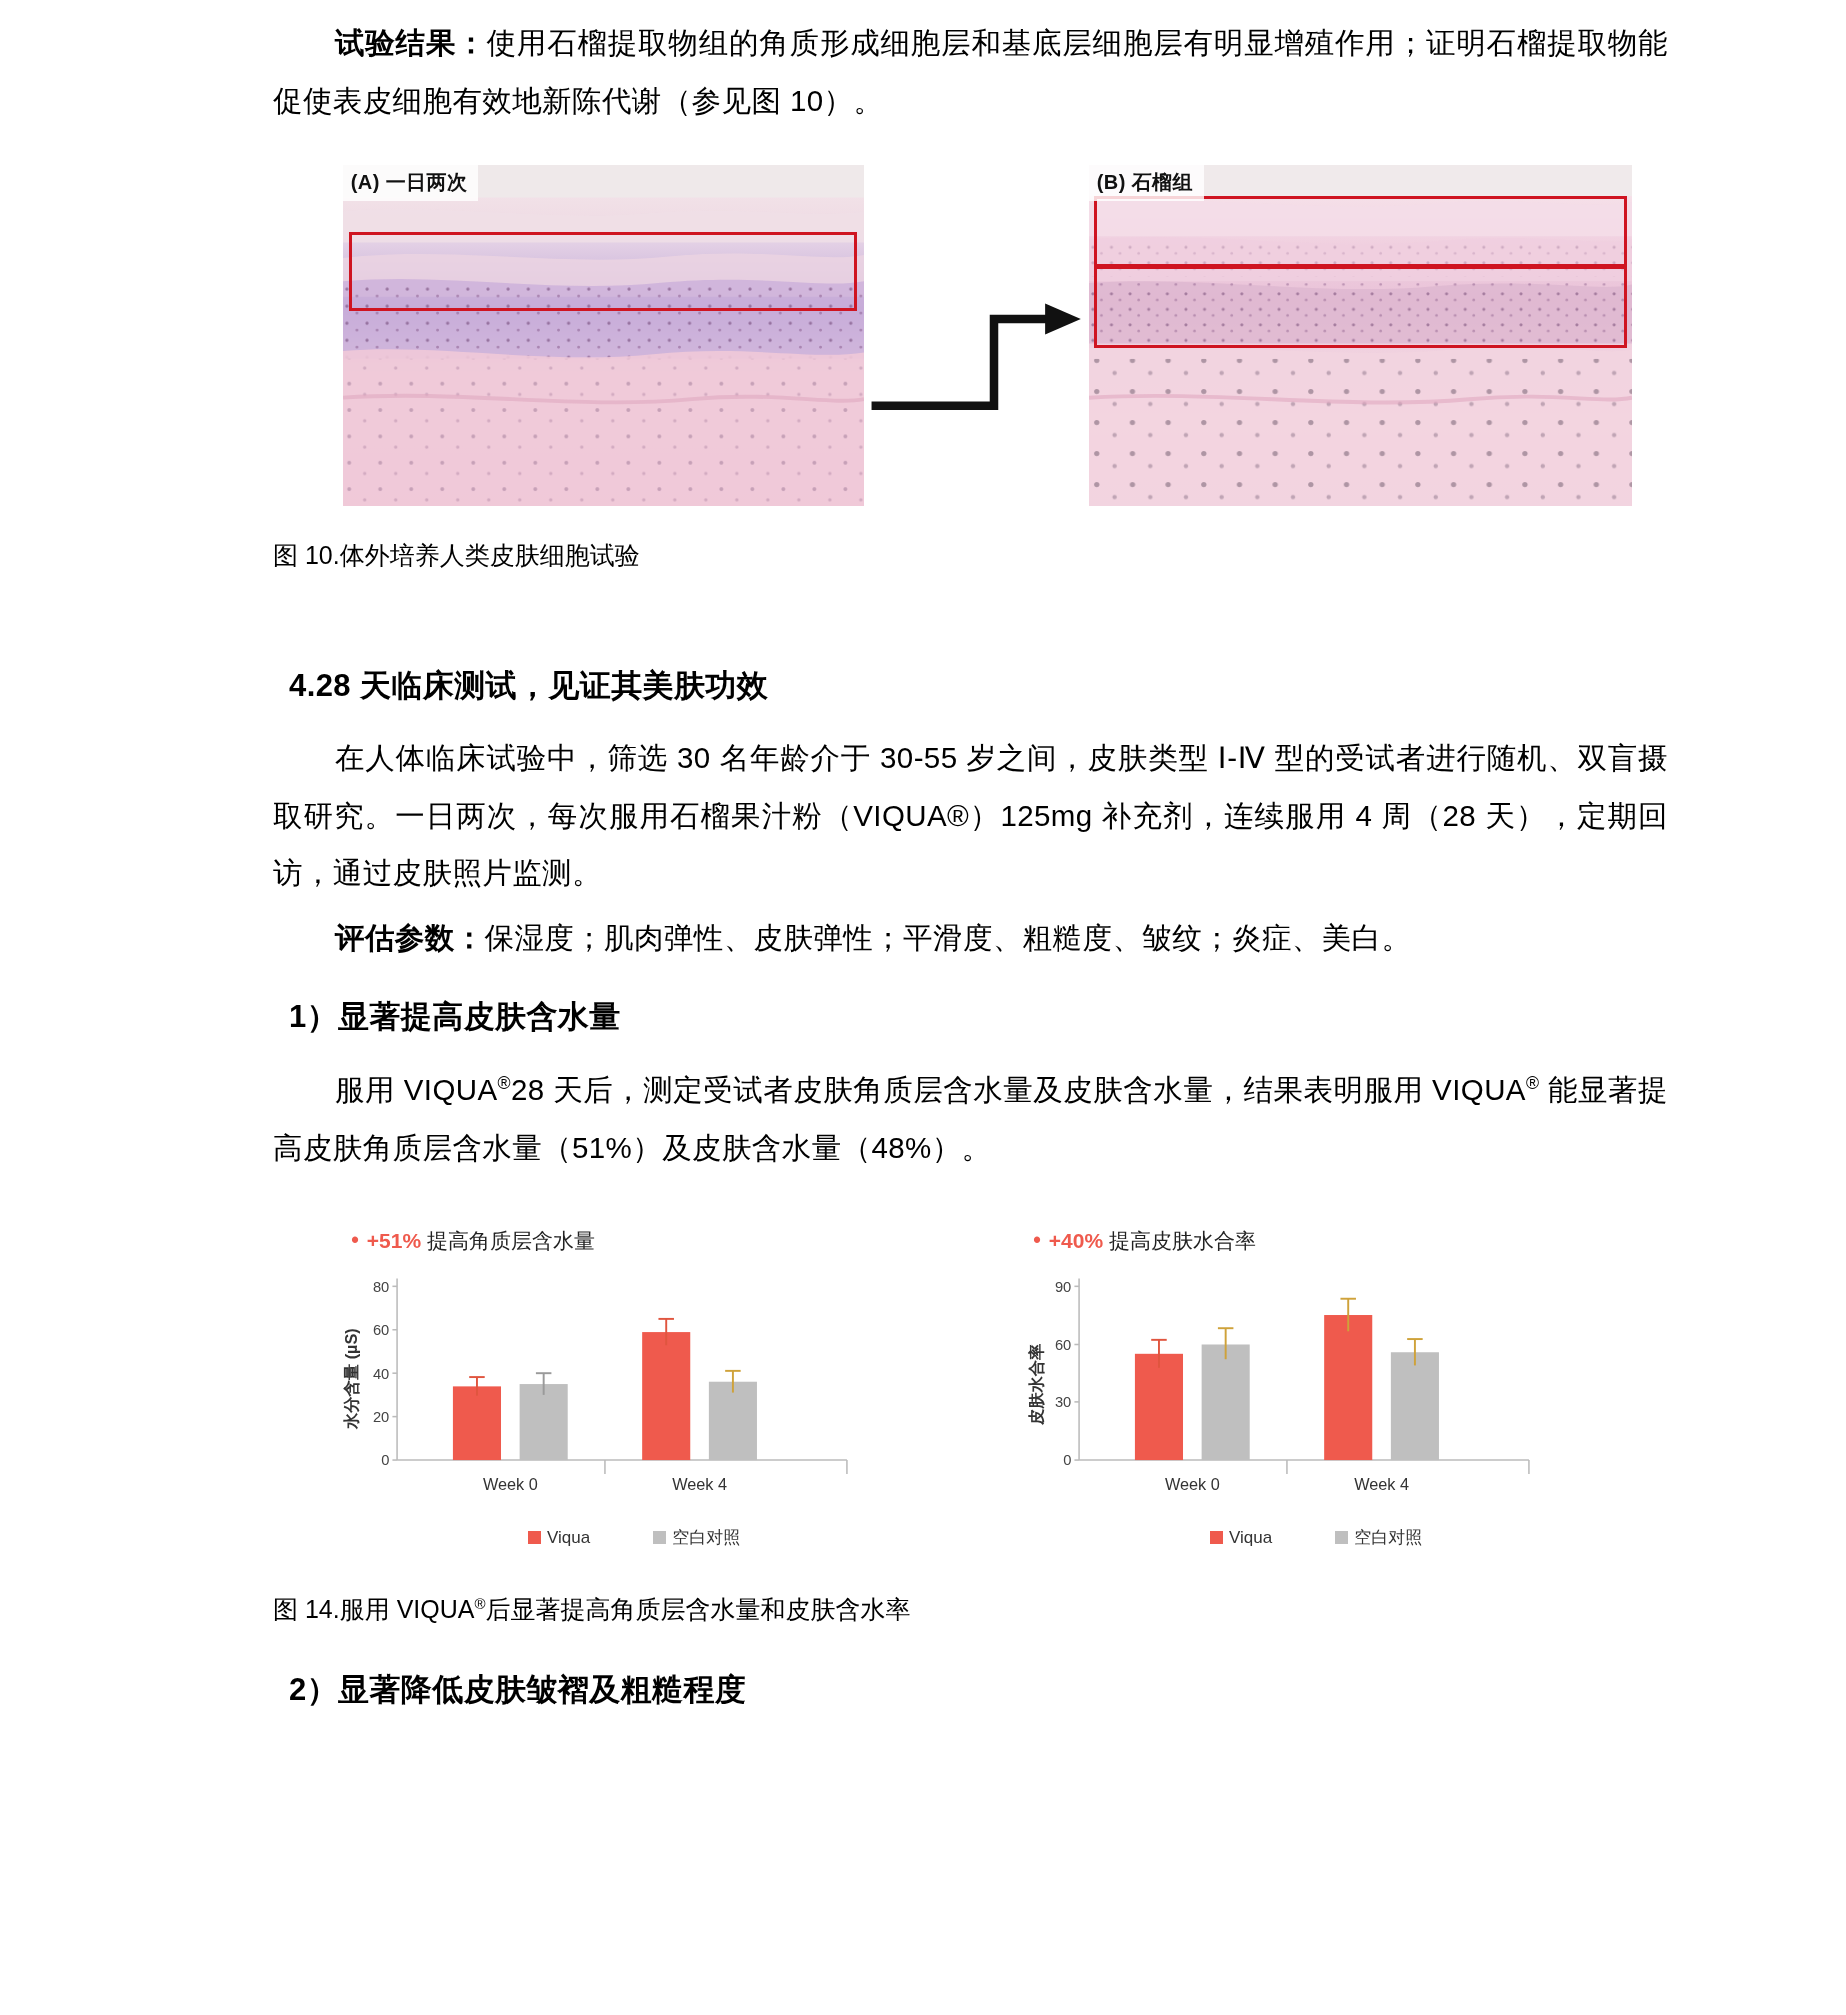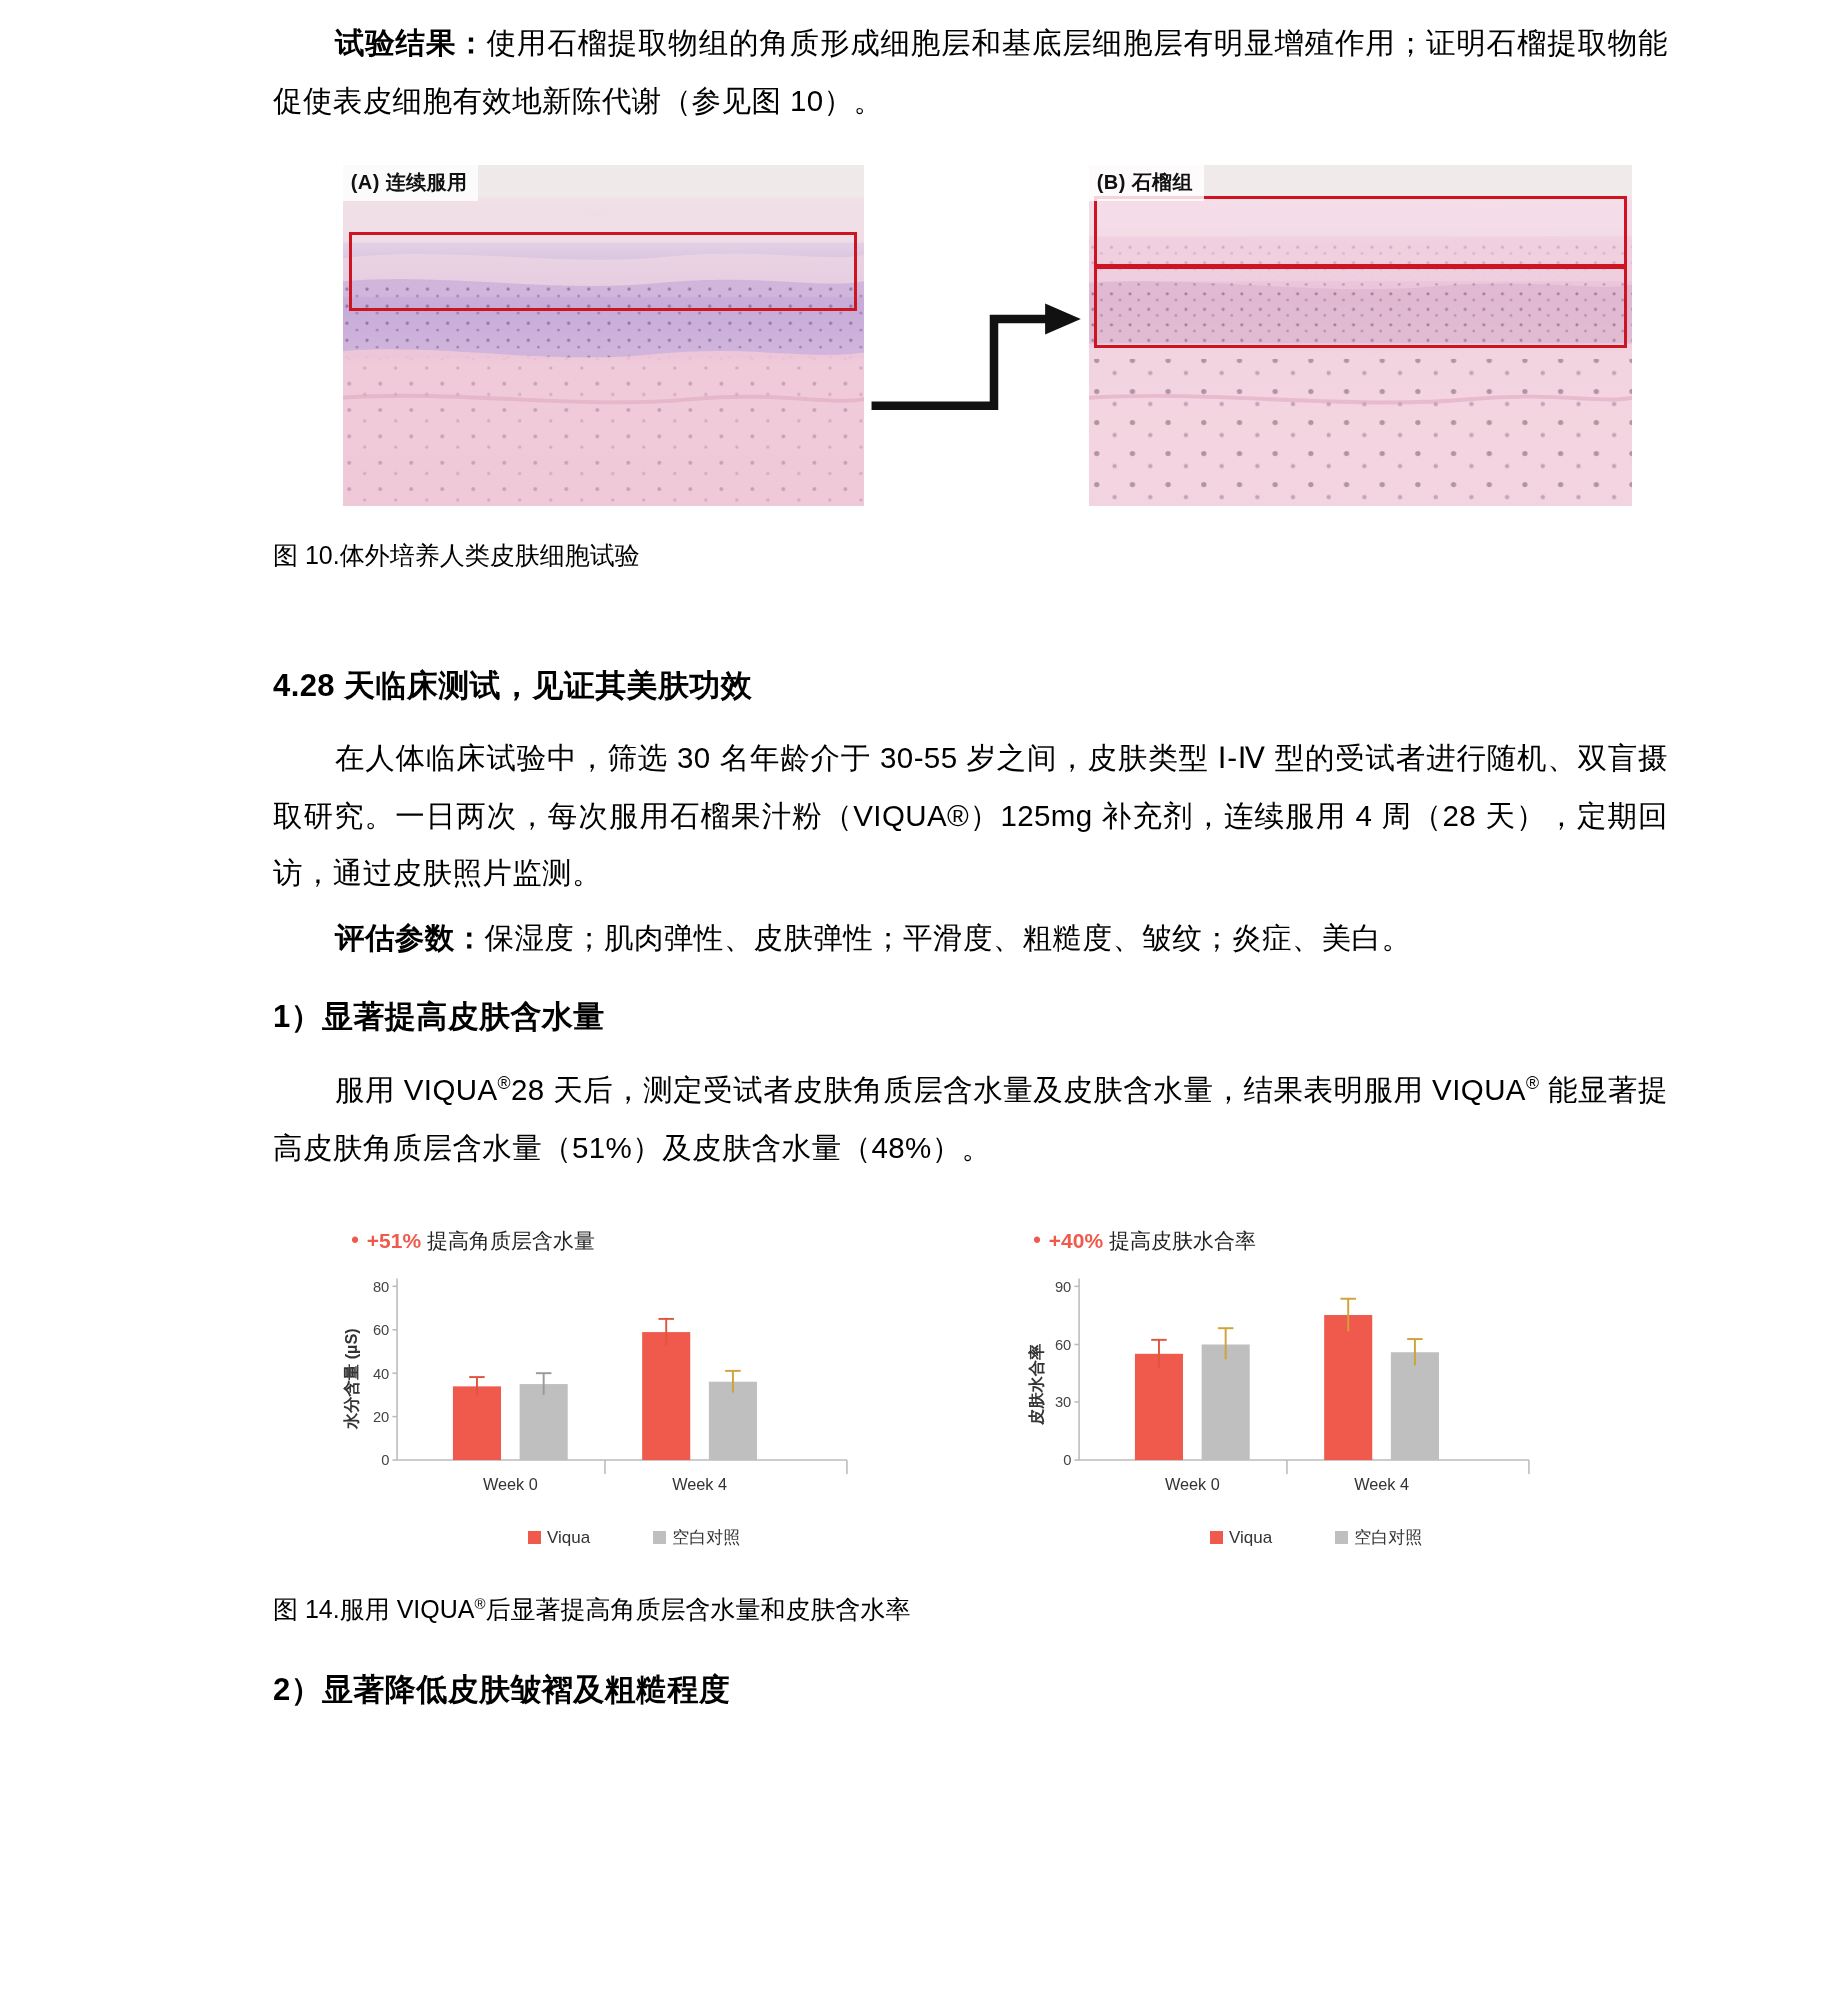--- a/index.html
+++ b/index.html
@@ -37,21 +37,21 @@
   }
   .indent {
     text-indent: 62px;
   }
   .bold {
     font-weight: bold;
   }
   h3.heading {
     font-size: 31px;
     font-weight: bold;
-    margin: 0;
+    margin: 16px;
     letter-spacing: 0.4px;
   }
   .figure-caption {
     font-size: 25px;
     text-align: left;
     margin: 0;
   }
   sup {
     font-size: 0.6em;
     vertical-align: super;
@@ -207,21 +207,21 @@
           <rect x="0" y="0" width="672" height="440" fill="url(#gA)"></rect>
           <rect x="0" y="0" width="672" height="42" fill="#efe9ea"></rect>
           <path d="M0,60 C120,48 260,74 400,62 C520,52 600,70 672,60 L672,100 L0,100 Z" fill="#f0dfe6" opacity="0.85"></path>
           <path d="M0,120 C140,104 280,132 420,118 C540,106 620,126 672,116 L672,170 L0,170 Z" fill="#ecd4e2" opacity="0.8"></path>
           <path d="M0,150 C130,138 270,166 410,152 C540,140 620,160 672,150 L672,250 L0,250 Z" fill="#c9aed9" opacity="0.75"></path>
           <rect x="0" y="150" width="672" height="100" fill="url(#dotsA)"></rect>
           <path d="M0,240 C120,230 260,258 400,244 C520,232 610,252 672,242 L672,440 L0,440 Z" fill="#efc9d8" opacity="0.9"></path>
           <rect x="0" y="250" width="672" height="190" fill="url(#dotsA2)" opacity="0.55"></rect>
           <path d="M0,300 C160,290 300,316 450,302 C560,292 630,310 672,302" stroke="#e0a8bf" stroke-width="5" fill="none" opacity="0.6"></path>
         </svg>
-        <div class="label-box">(A) 连续服用</div>
+        <div class="label-box">(A) 一日两次</div>
         <div class="red-rect" style="left:6.2px; top:67px; width:508px; height:79px;"></div>
       </div>
 
       <div class="arrow-wrap">
         <svg width="217" height="140" viewBox="0 0 280 180">
           <path d="M2,140 L160,140 L160,28 L232,28" stroke="#111" stroke-width="11" fill="none"></path>
           <path d="M226,8 L272,28 L226,48 Z" fill="#111"></path>
         </svg>
       </div>
 

